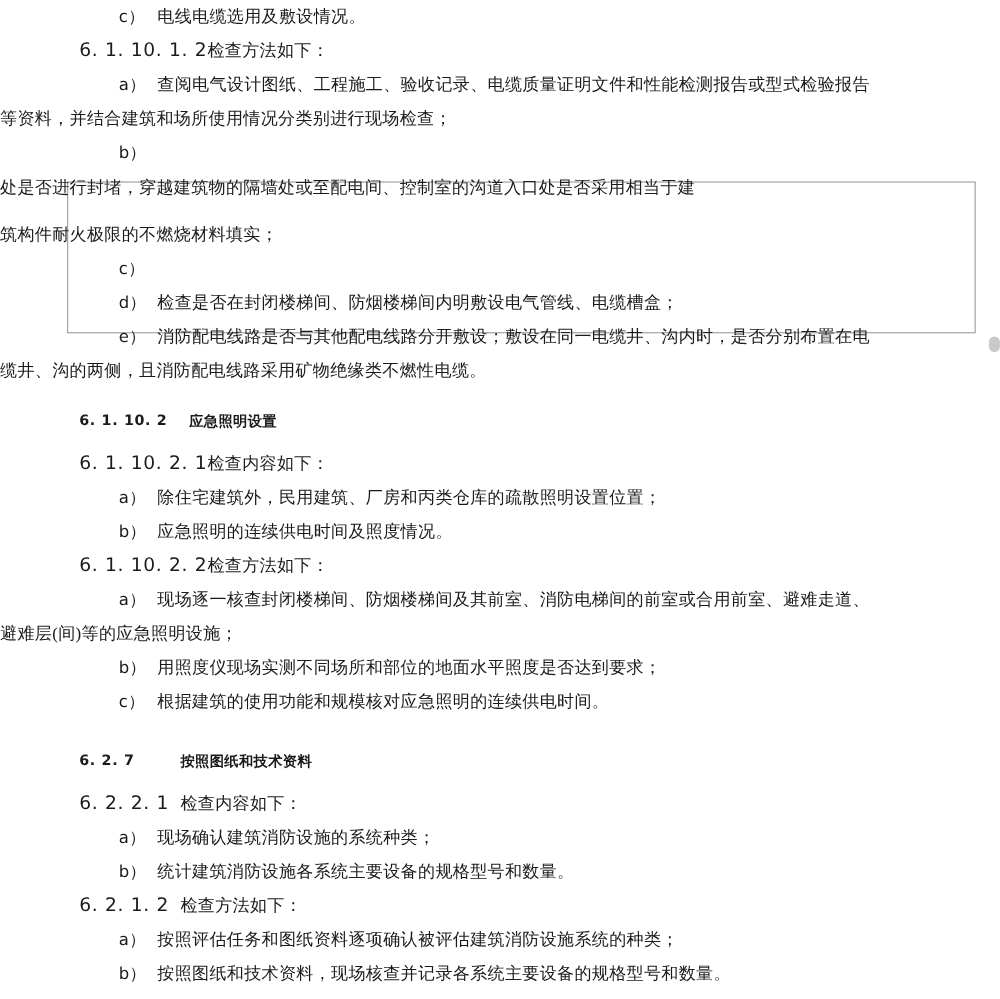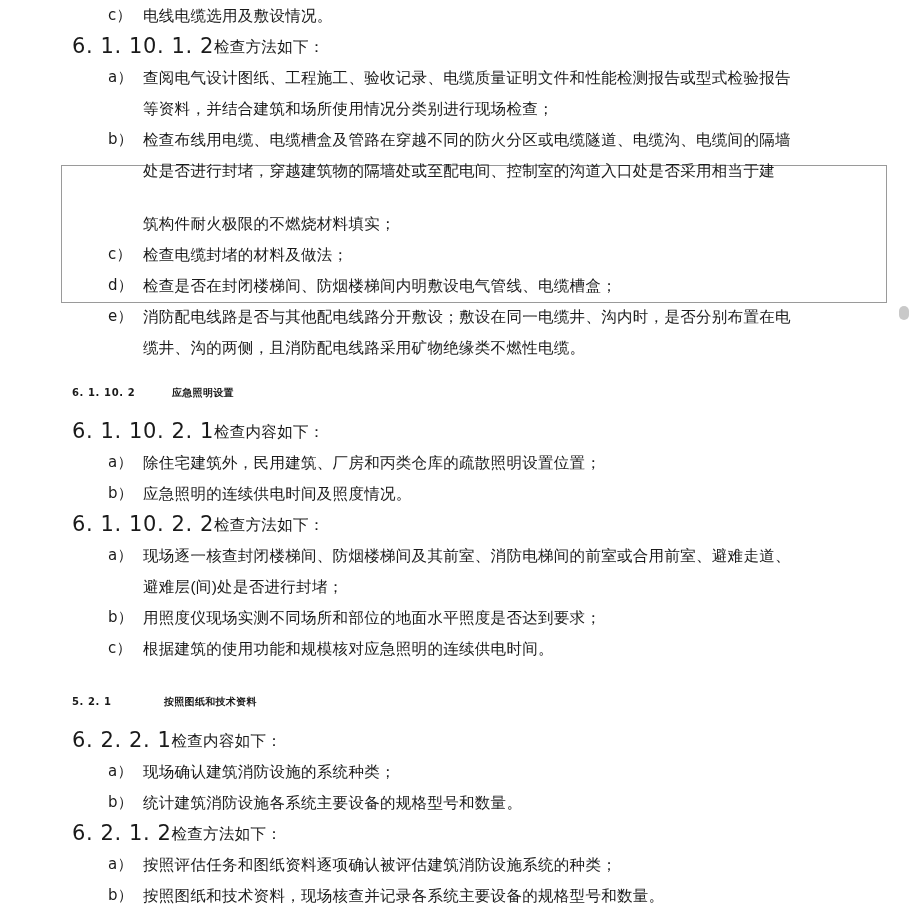--- a/index.html
+++ b/index.html
@@ -63,59 +63,59 @@
     display: flex;
     align-items: flex-start;
     font-size: 15.5px;
     line-height: 31px;
     letter-spacing: 0.3px;
   }
 
   .num {
     flex: 0 0 auto;
     white-space: pre;
-    font-size: 21px;
+    font-size: 17px;
     letter-spacing: 0.6px;
   }
   .label {
     flex: 0 0 auto;
     white-space: pre;
   }
   .txt {
     flex: 1 1 auto;
     white-space: pre-wrap;
   }
   .ind-item  { padding-left: 108px; }
-  .ind-cont  { padding-left: 143px; }
+  .ind-cont  { }
   .ind-head  { padding-left: 72px; }
 
   .item-letter {
     flex: 0 0 auto;
     width: 35px;
     white-space: pre;
     font-size: 15px;
   }
   .heading {
     font-weight: 700;
-    font-size: 10px;
+    font-size: 13px;
   }
   .numcell {
     display: inline-block;
     min-width: 92px;
     white-space: pre;
   }
   .numcell-wide {
     display: inline-block;
     min-width: 100px;
     white-space: pre;
   }
   .sec-gap { height: 14px; }
   .sec-gap-sm { height: 8px; }
   .cjk {
-    font-family: Liberation Sans, sans-serif;
+    font-family: Liberation Serif, serif;
   }
 </style>
 </head>
 <body>
 
 <div id="page">
 
   <div class="frame-block"></div>
 
   <div class="content">
@@ -134,34 +134,32 @@
       <span class="item-letter">a）</span>
       <span class="txt cjk">查阅电气设计图纸、工程施工、验收记录、电缆质量证明文件和性能检测报告或型式检验报告</span>
     </div>
 
     <div class="row ind-cont">
       <span class="txt cjk">等资料，并结合建筑和场所使用情况分类别进行现场检查；</span>
     </div>
 
     <div class="row ind-item">
       <span class="item-letter">b）</span>
-      <span class="txt cjk">检查布线用电缆、电缆槽盒及管路在穿越不同的防火分区或电缆隧道、电缆沟、电缆间的隔墙</span>
     </div>
 
     <div class="row ind-cont">
       <span class="txt cjk">处是否进行封堵，穿越建筑物的隔墙处或至配电间、控制室的沟道入口处是否采用相当于建</span>
     </div>
 
-    <div class="row ind-cont" style="margin-top:22px;">
+    <div class="row ind-cont" style="margin-top:12px;">
       <span class="txt cjk">筑构件耐火极限的不燃烧材料填实；</span>
     </div>
 
     <div class="row ind-item">
       <span class="item-letter">c）</span>
-      <span class="txt cjk">检查电缆封堵的材料及做法；</span>
     </div>
 
     <div class="row ind-item">
       <span class="item-letter">d）</span>
       <span class="txt cjk">检查是否在封闭楼梯间、防烟楼梯间内明敷设电气管线、电缆槽盒；</span>
     </div>
 
     <div class="row ind-item">
       <span class="item-letter">e）</span>
       <span class="txt cjk">消防配电线路是否与其他配电线路分开敷设；敷设在同一电缆井、沟内时，是否分别布置在电</span>
@@ -195,38 +193,38 @@
 
     <div class="row ind-head">
       <span class="num"><span class="numcell-wide">6. 1. 10. 2. 2</span></span>
       <span class="label cjk">检查方法如下：</span>
     </div>
     <div class="row ind-item">
       <span class="item-letter">a）</span>
       <span class="txt cjk">现场逐一核查封闭楼梯间、防烟楼梯间及其前室、消防电梯间的前室或合用前室、避难走道、</span>
     </div>
     <div class="row ind-cont">
-      <span class="txt cjk">避难层(间)处是否进行封堵；</span>
+      <span class="txt cjk">避难层(间)等的应急照明设施；</span>
     </div>
     <div class="row ind-item">
       <span class="item-letter">b）</span>
       <span class="txt cjk">用照度仪现场实测不同场所和部位的地面水平照度是否达到要求；</span>
     </div>
     <div class="row ind-item">
       <span class="item-letter">c）</span>
       <span class="txt cjk">根据建筑的使用功能和规模核对应急照明的连续供电时间。</span>
     </div>
 
     <div class="sec-gap"></div>
 
 
     <div class="sec-gap-sm"></div>
 
     <div class="row ind-head heading">
-      <span class="num heading"><span class="numcell">5. 2. 1</span></span>
+      <span class="num heading"><span class="numcell">6. 2. 7</span></span>
       <span class="label cjk heading">按照图纸和技术资料</span>
     </div>
 
     <div class="sec-gap-sm"></div>
 
     <div class="row ind-head">
       <span class="num"><span class="numcell">6. 2. 2. 1</span></span>
       <span class="label cjk">检查内容如下：</span>
     </div>
     <div class="row ind-item">

